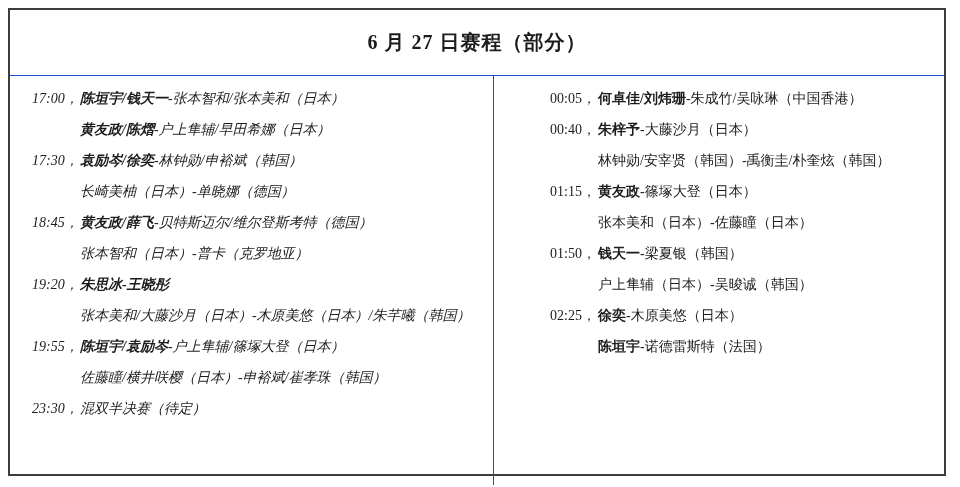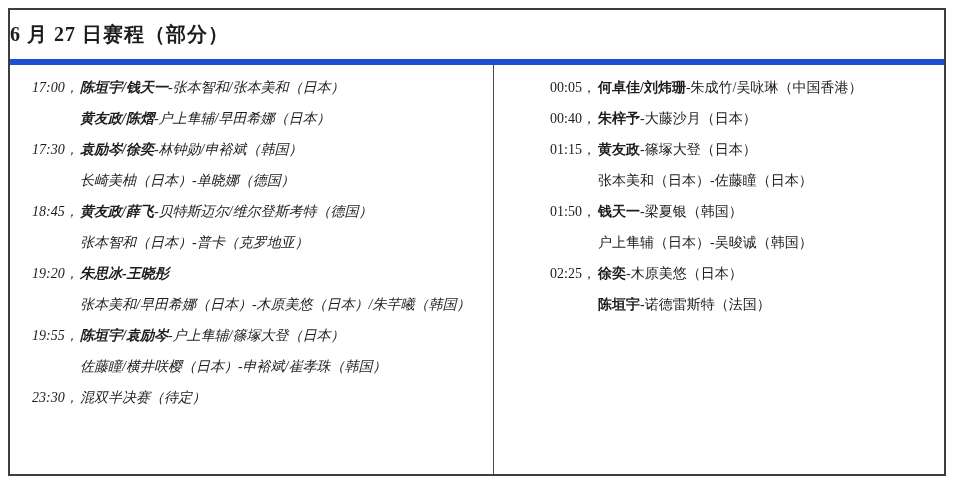--- a/index.html
+++ b/index.html
@@ -6,22 +6,22 @@
   body {
     width:960px; height:487px; position:relative;
     font-family:"Liberation Serif","DejaVu Serif",serif;
     color:#1c1c1c;
   }
   .sheet {
     position:absolute; left:8px; top:8px; width:938px; height:468px;
     border:2px solid #3d3d3d; box-sizing:border-box; background:#ffffff;
   }
   .title-row {
-    height:55px; border-bottom:6px solid #1d4ed8; box-sizing:border-box;
-    display:flex; align-items:center; 
+    height:66px; border-bottom:1px solid #1d4ed8; box-sizing:border-box;
+    display:flex; align-items:center; justify-content:center;
   }
   .title-row span {
     font-weight:bold; font-size:20px; letter-spacing:1px;
   }
   .body { display:flex; height:409px; }
   .col { box-sizing:border-box; padding-top:7px; overflow:hidden; }
   .col.left  { width:484px; border-right:1px solid #4a4a4a; padding-left:22px;font-style:italic; }
   .col.right { flex:1; padding-left:8px;margin-left:48px; }
   .line {
     height:31px; line-height:31px; font-size:14px;
@@ -39,28 +39,29 @@
   </div>
   <div class="body">
     <div class="col left" id="col-left">
         <div class="line"><span class="time">17:00，</span><span class="bold">陈垣宇/钱天一</span><span>-张本智和/张本美和（日本）</span></div>
         <div class="line"><span class="bold">黄友政/陈熠</span><span>-户上隼辅/早田希娜（日本）</span></div>
         <div class="line"><span class="time">17:30，</span><span class="bold">袁励岑/徐奕</span><span>-林钟勋/申裕斌（韩国）</span></div>
         <div class="line"><span>长崎美柚（日本）-单晓娜（德国）</span></div>
         <div class="line"><span class="time">18:45，</span><span class="bold">黄友政/薛飞</span><span>-贝特斯迈尔/维尔登斯考特（德国）</span></div>
         <div class="line"><span>张本智和（日本）-普卡（克罗地亚）</span></div>
         <div class="line"><span class="time">19:20，</span><span class="bold">朱思冰-王晓彤</span></div>
-        <div class="line"><span>张本美和/早田希娜（日本）-木原美悠（日本）/朱芊曦（韩国）</span></div>
+        <div class="line"><span>张本美和/大藤沙月（日本）-木原美悠（日本）/朱芊曦（韩国）</span></div>
         <div class="line"><span class="time">19:55，</span><span class="bold">陈垣宇/袁励岑</span><span>-户上隼辅/篠塚大登（日本）</span></div>
         <div class="line"><span>佐藤瞳/横井咲樱（日本）-申裕斌/崔孝珠（韩国）</span></div>
         <div class="line"><span class="time">23:30，</span><span>混双半决赛（待定）</span></div>
       </div>
     <div class="col right" id="col-right">
         <div class="line"><span class="time">00:05，</span><span class="bold">何卓佳/刘炜珊</span><span>-朱成竹/吴咏琳（中国香港）</span></div>
         <div class="line"><span class="time">00:40，</span><span class="bold">朱梓予</span><span>-大藤沙月（日本）</span></div>
+        <div class="line"><span>林钟勋/安宰贤（韩国）-禹衡圭/朴奎炫（韩国）</span></div>
         <div class="line"><span class="time">01:15，</span><span class="bold">黄友政</span><span>-篠塚大登（日本）</span></div>
         <div class="line"><span>张本美和（日本）-佐藤瞳（日本）</span></div>
         <div class="line"><span class="time">01:50，</span><span class="bold">钱天一</span><span>-梁夏银（韩国）</span></div>
         <div class="line"><span>户上隼辅（日本）-吴晙诚（韩国）</span></div>
         <div class="line"><span class="time">02:25，</span><span class="bold">徐奕</span><span>-木原美悠（日本）</span></div>
         <div class="line"><span class="bold">陈垣宇</span><span>-诺德雷斯特（法国）</span></div>
       </div>
   </div>
 </div>
 

